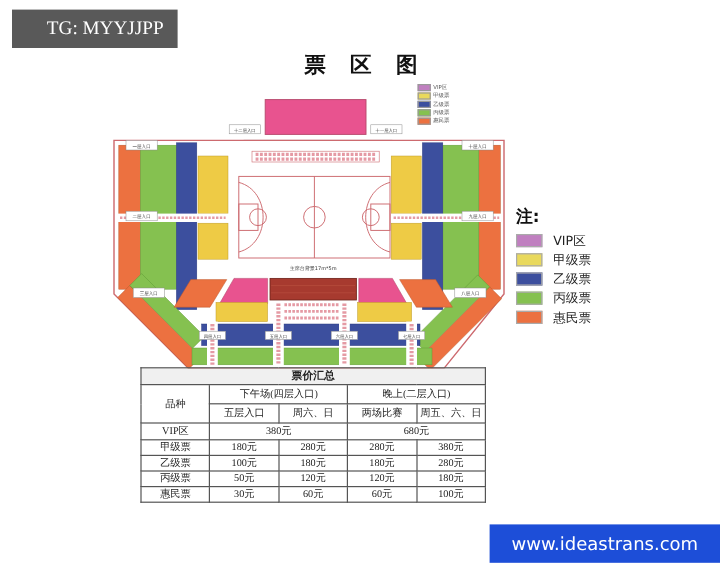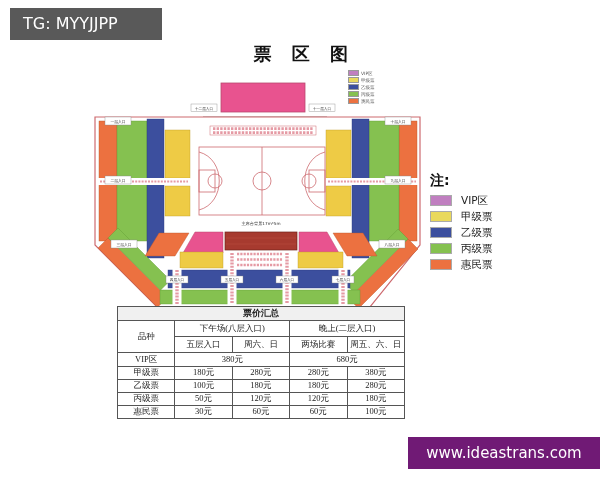--- a/index.html
+++ b/index.html
@@ -1,21 +1,21 @@
 <!DOCTYPE html>
 <html><head>
 <meta charset="utf-8">
 <style>
   html,body{margin:0;padding:0;background:#fff;}
   #page{position:relative;width:600px;height:480px;background:#fff;overflow:hidden;
         font-family:"DejaVu Sans","Liberation Sans",sans-serif;}
   
-  .wm-top{position:absolute;left:10px;top:8px;width:152px;height:32px;background:#595959;
-          color:#fff;font-size:16px;line-height:32px;padding-left:13px;box-sizing:border-box;}
-  .wm-bottom{position:absolute;left:408px;top:437px;width:192px;height:32px;background:#701a75;
+  .wm-top{position:absolute;left:10px;top:8px;width:138px;height:32px;background:#595959;
+          color:#fff;font-size:16px;line-height:32px;padding-left:29px;box-sizing:border-box;font-family:Liberation Serif, serif;}
+  .wm-bottom{position:absolute;left:408px;top:437px;width:192px;height:32px;background:#1d4ed8;
           color:#fff;font-size:15px;line-height:32px;text-align:center;}
   
   .map-title{position:absolute;left:185px;top:42px;width:170px;text-align:right;
           font-size:18px;font-weight:bold;color:#111;letter-spacing:7px;}
   
   #arena{position:absolute;left:85px;top:62px;}
   
   .mini-legend{position:absolute;left:348px;top:70px;}
   .mini-legend .row{display:flex;align-items:center;height:6px;margin-bottom:1px;}
   .mini-legend .sw{width:9px;height:4.5px;margin-right:2px;border:0.3px solid #999;}
@@ -239,21 +239,21 @@
       </div>
   </div>
 
   <table class="price">
     <tbody>
         <tr>
           <td class="t-title" colspan="5">票价汇总</td>
         </tr>
     <tr>
       <td class="h cat" rowspan="2">品种</td>
-      <td class="h" colspan="2">下午场(八层入口)</td>
+      <td class="h" colspan="2">下午场(四层入口)</td>
       <td class="h" colspan="2">晚上(二层入口)</td>
     </tr>
     <tr>
       <td class="h">五层入口</td>
       <td class="h">周六、日</td>
       <td class="h">两场比赛</td>
       <td class="h">周五、六、日</td>
     </tr>
     <tr>
       <td class="r-vip cat">VIP区</td>

